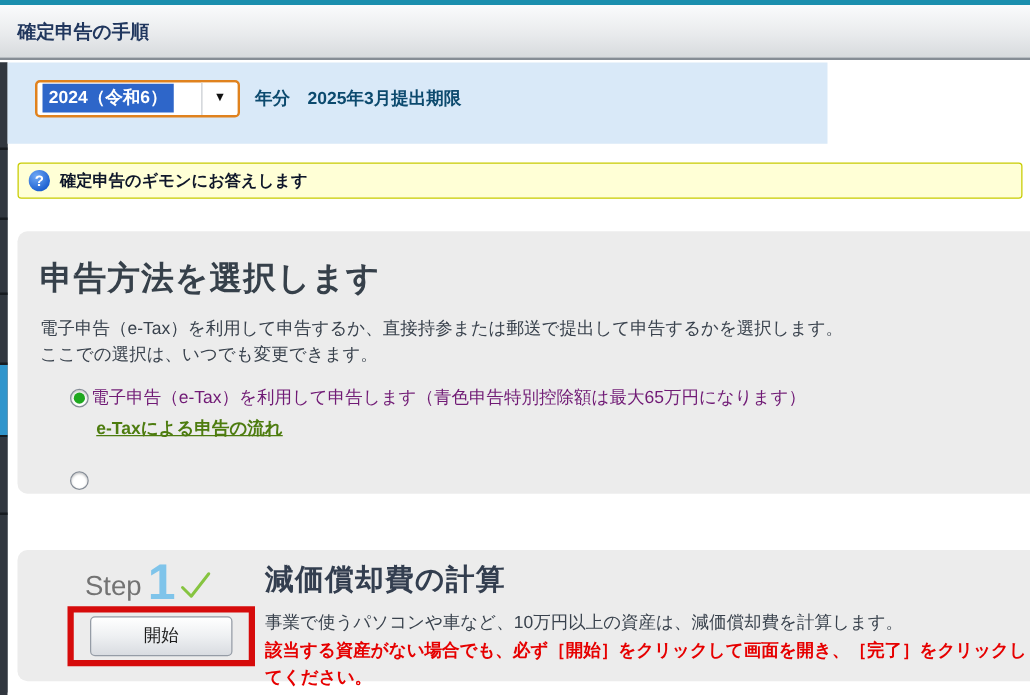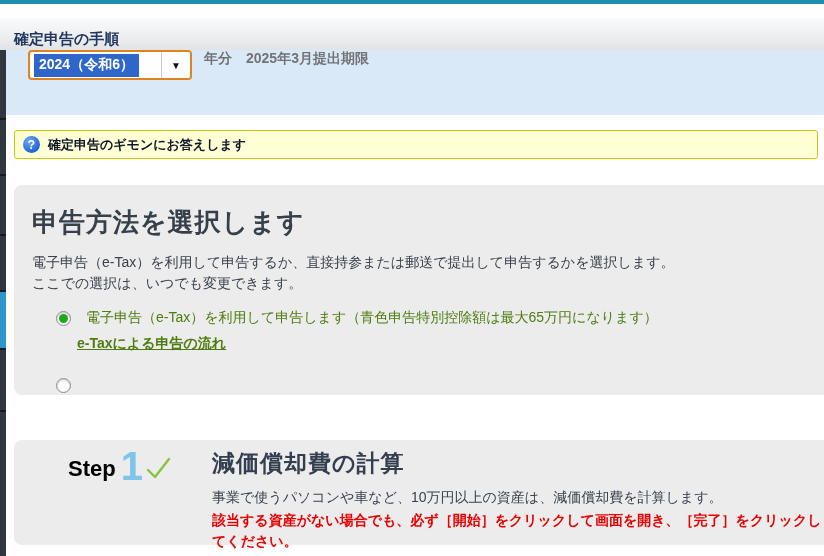--- a/index.html
+++ b/index.html
@@ -8,52 +8,52 @@
     position:relative; overflow:hidden; background:#ffffff;
     font-family:"Liberation Sans","DejaVu Sans",sans-serif;
     -webkit-font-smoothing:antialiased;
   }
 
   
   .top-line { position:absolute; top:0; left:0; width:824px; height:4px; background:#1b8fae; }
 
   
   .titlebar {
-    position:absolute; top:18px; left:0; width:824px; height:44px;
+    position:absolute; top:4px; left:0; width:824px; height:44px;
     background:linear-gradient(#fafbfc,#e9ebed 55%,#d7dadd);
     border-bottom:2px solid #868d95;
     display:flex; align-items:center; padding-left:14px;
   }
   .titlebar .page-title { font-size:15px; font-weight:bold; color:#21375e; }
 
   
   .left-rail { position:absolute; top:50px; left:0; width:6px; height:506px; background:#31373f; }
   .left-rail .seg { width:6px; border-bottom:2px solid #171b20; background:#31373f; }
   .left-rail .seg.active { background:#3095cc; }
 
   
   .year-bar {
-    position:absolute; top:50px; left:6px; width:818px; height:65px;
-    background:#d9e9f8; display:flex; align-items:flex-start; padding-left:22px; padding-bottom:8px;
+    position:absolute; top:50px; left:6px; width:656px; height:65px;
+    background:#d9e9f8; display:flex; align-items:center; padding-left:22px; padding-bottom:8px;
   }
   .year-select {
     width:164px; height:30px; background:#ffffff;
     border:2px solid #e0821e; border-radius:4px;
     display:flex; align-items:stretch; cursor:default; overflow:hidden;
   }
   .year-select .value-area { flex:1; display:flex; align-items:center; padding-left:4px; }
   .year-select .value {
     background:#2e66c9; color:#ffffff; font-weight:bold; font-size:14px;
     padding:2px 5px 3px 5px; white-space:nowrap;
   }
   .year-select .arrow-area {
     width:29px; border-left:1px solid #c9cdd2; display:flex; align-items:center; justify-content:center;
     background:#ffffff; font-size:10px; color:#111;
   }
-  .year-caption { margin-left:12px; font-size:14px; font-weight:bold; color:#737373; white-space:nowrap; }
+  .year-caption { margin-left:12px; font-size:14px; font-weight:bold; color:#0c4a6e; white-space:nowrap; }
 
   
   .help-bar {
     position:absolute; top:130px; left:14px; width:804px; height:29px;
     background:#ffffd6; border:1px solid #c8cc00; border-radius:3px;
     display:flex; align-items:center; padding-left:8px;
   }
   .q-icon {
     width:17px; height:17px; border-radius:50%;
     background:radial-gradient(circle at 35% 30%, #6fa9f5, #1c5fd0 75%);
@@ -75,32 +75,32 @@
   .option.second { margin-top:25px; }
   .radio {
     width:15px; height:15px; border-radius:50%; background:#ffffff;
     border:1px solid #858c96; flex:0 0 auto; position:relative;
     box-shadow:inset 0 1px 2px rgba(0,0,0,0.25);
   }
   .radio.checked::after {
     content:""; position:absolute; left:2px; top:2px; width:9px; height:9px;
     border-radius:50%; background:#1fa81f;
   }
-  .option-label { margin-left:15px; font-size:14px; color:#4d7c0f; }
+  .option-label { margin-left:2px; font-size:14px; color:#701a75; }
   .option-link-row { padding-left:45px; }
   .option-link { font-size:14px; font-weight:bold; color:#4d7c0f; text-decoration:underline; cursor:pointer; }
 
   
   .step-panel {
     position:absolute; top:440px; left:14px; width:820px; height:105px;
     background:#ececec; border-radius:8px;
   }
   .step-left { position:absolute; left:40px; top:2px; width:150px; }
   .step-head { display:flex; align-items:flex-end; padding-left:14px; height:42px; }
-  .step-word { font-size:22px; font-weight:bold; color:#000000; line-height:1; padding-bottom:4px; }
+  .step-word { font-size:22px; font-weight:normal; color:#737373; line-height:1; padding-bottom:4px; }
   .step-num  { font-size:40px; font-weight:bold; color:#7fc4ea; line-height:0.9; margin-left:5px; }
   .check-icon { margin-left:2px; margin-bottom:2px; }
   .highlight-box {
     margin-top:1px; width:150px; height:48px; border:5px solid #d60b0b;
     display:flex; align-items:center; justify-content:center; background:#ececec;
   }
   .start-button {
     width:114px; height:32px; border:1px solid #959ca6; border-radius:4px;
     background:linear-gradient(#ffffff,#eef0f2 50%,#d9dce1);
     font-size:14px; color:#1c1c1c; font-family:inherit; cursor:pointer;
@@ -166,19 +166,22 @@
 
 <div class="step-panel">
   <div class="step-left">
     <div class="step-head">
       <span class="step-word">Step</span>
       <span class="step-num">1</span>
       <svg class="check-icon" width="26" height="26" viewBox="0 0 26 26">
         <polyline points="3,14 10,21 24,3" fill="none" stroke="#86c440" stroke-width="2.4" stroke-linecap="round" stroke-linejoin="round"></polyline>
       </svg>
     </div>
+    <div class="highlight-box">
+      <button class="start-button">開始</button>
+    </div>
   </div>
   <div class="step-right">
     <h2>減価償却費の計算</h2>
     <div class="step-desc">事業で使うパソコンや車など、10万円以上の資産は、減価償却費を計算します。</div>
     <div class="step-warning">該当する資産がない場合でも、必ず［開始］をクリックして画面を開き、［完了］をクリックしてください。</div>
   </div>
 </div>
 
 </body></html>

